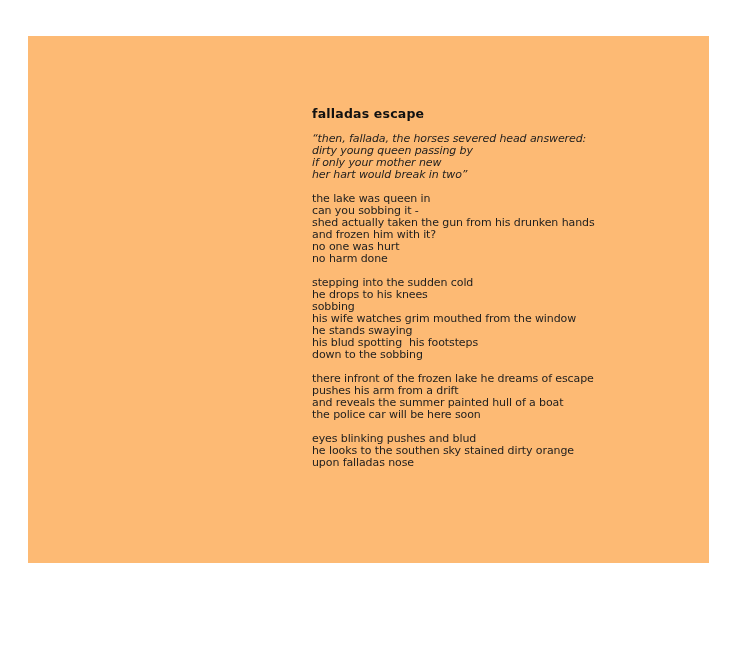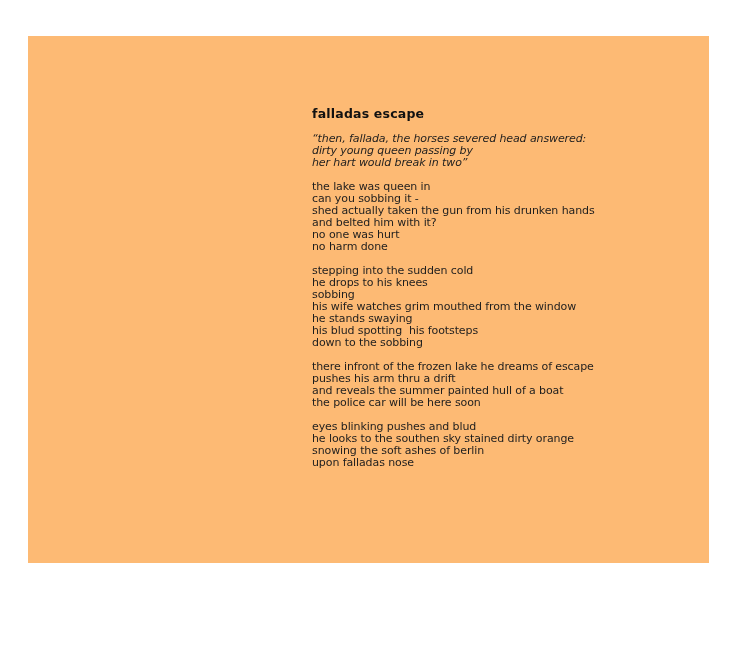--- a/index.html
+++ b/index.html
@@ -54,49 +54,49 @@
 </head>
 <body>
 
 <div class="page">
   <div class="poem">
     <div class="title">falladas escape</div>
 
     <div class="stanza epigraph">
       <div class="line">“then, fallada, the horses severed head answered:</div>
       <div class="line">dirty young queen passing by</div>
+      <div class="line">if only your mother new</div>
       <div class="line">her hart would break in two”</div>
     </div>
 
     <div class="stanza">
       <div class="line">the lake was queen in</div>
       <div class="line">can you sobbing it -</div>
       <div class="line">shed actually taken the gun from his drunken hands</div>
-      <div class="line">and belted him with it?</div>
+      <div class="line">and frozen him with it?</div>
       <div class="line">no one was hurt</div>
       <div class="line">no harm done</div>
     </div>
 
     <div class="stanza">
       <div class="line">stepping into the sudden cold</div>
       <div class="line">he drops to his knees</div>
       <div class="line">sobbing</div>
       <div class="line">his wife watches grim mouthed from the window</div>
       <div class="line">he stands swaying</div>
       <div class="line">his blud spotting  his footsteps</div>
       <div class="line">down to the sobbing</div>
     </div>
 
     <div class="stanza">
       <div class="line">there infront of the frozen lake he dreams of escape</div>
-      <div class="line">pushes his arm thru a drift</div>
+      <div class="line">pushes his arm from a drift</div>
       <div class="line">and reveals the summer painted hull of a boat</div>
       <div class="line">the police car will be here soon</div>
     </div>
 
     <div class="stanza">
       <div class="line">eyes blinking pushes and blud</div>
       <div class="line">he looks to the southen sky stained dirty orange</div>
-      <div class="line">snowing the soft ashes of berlin</div>
       <div class="line">upon falladas nose</div>
     </div>
   </div>
 </div>
 
 </body></html>

